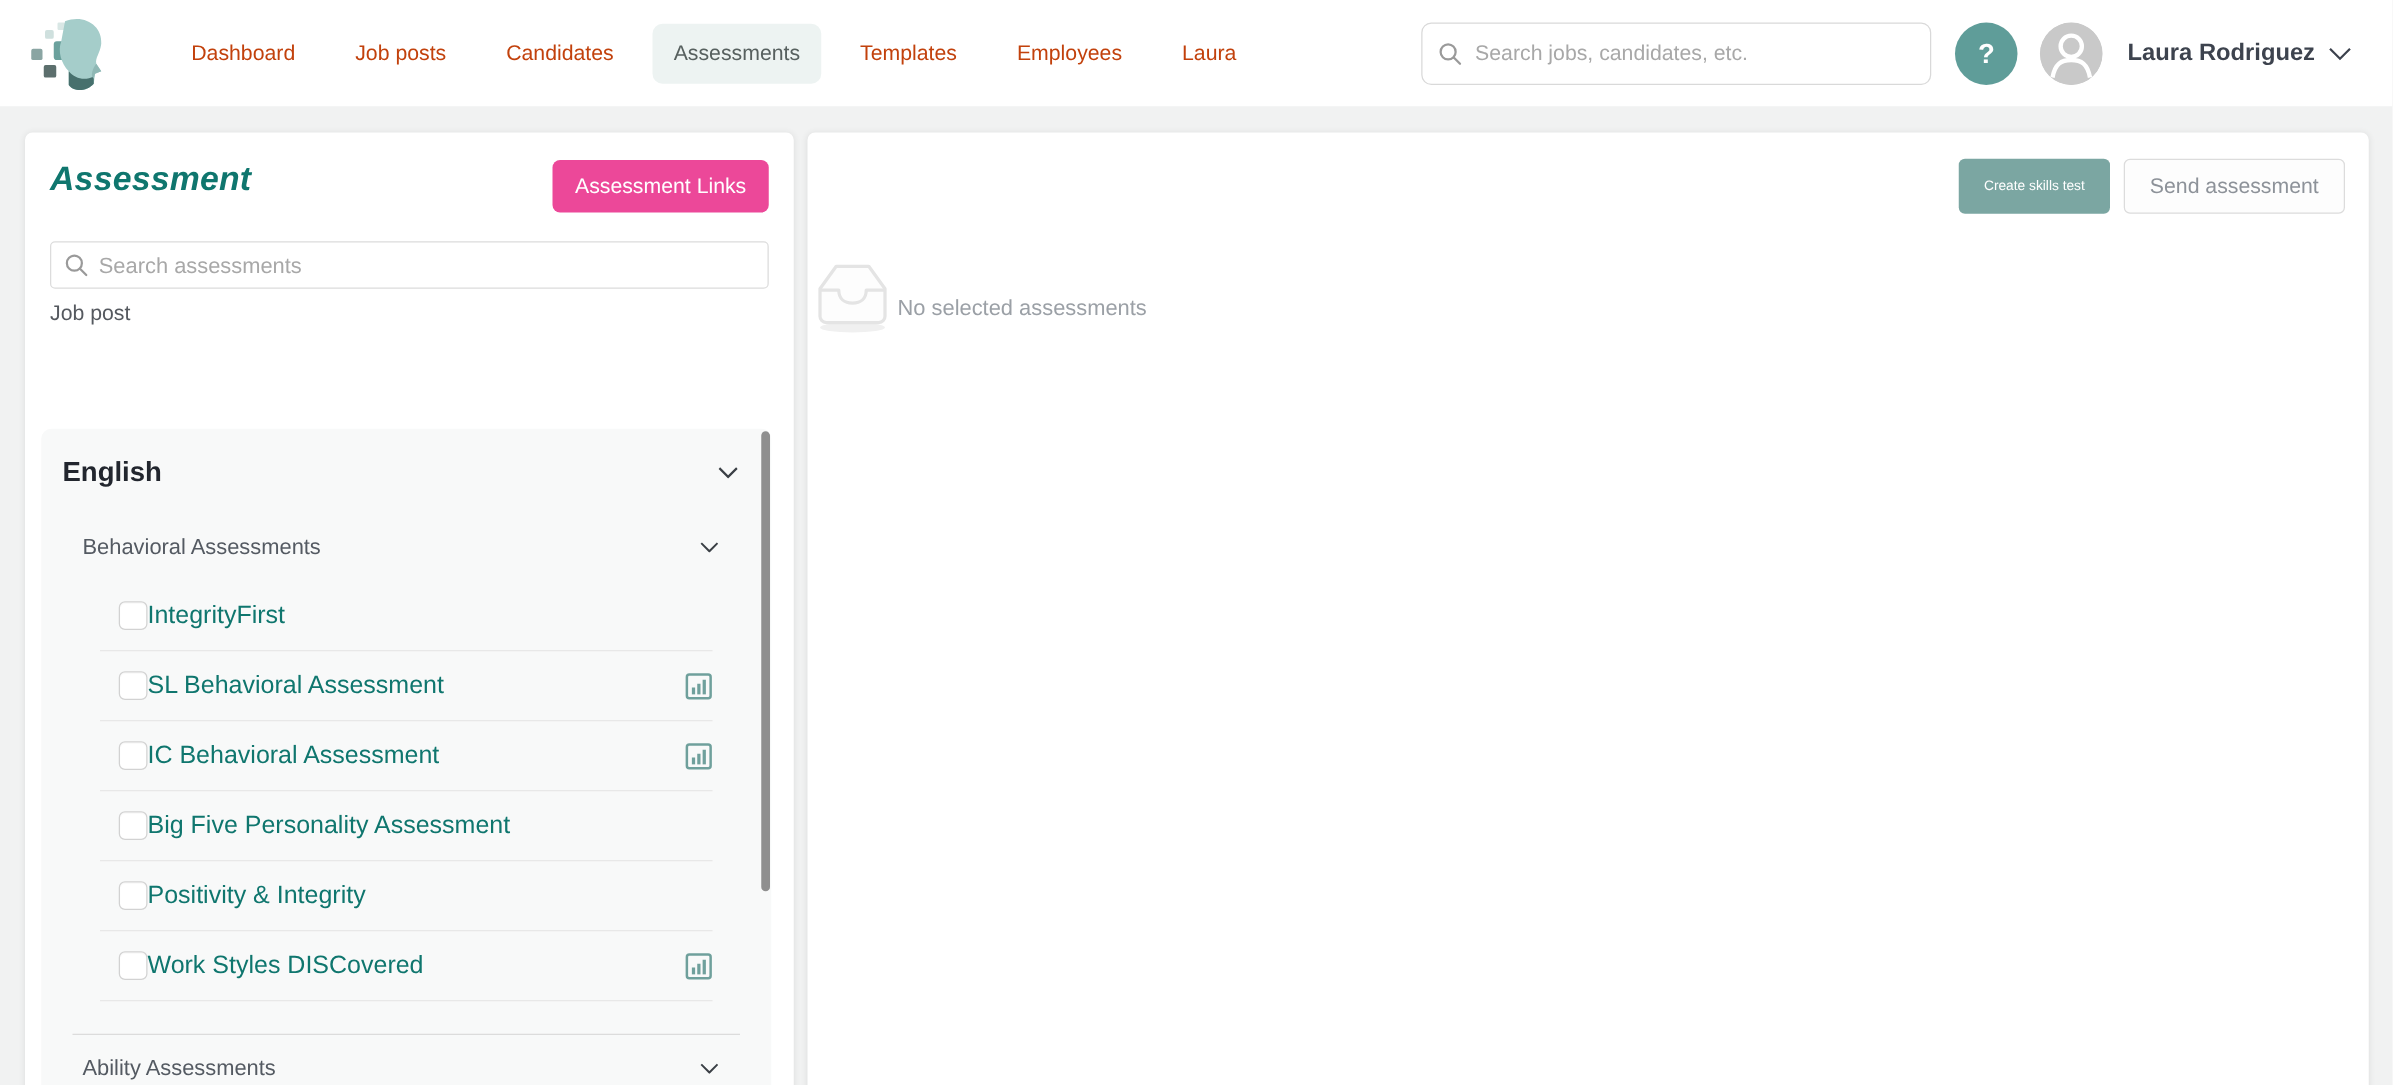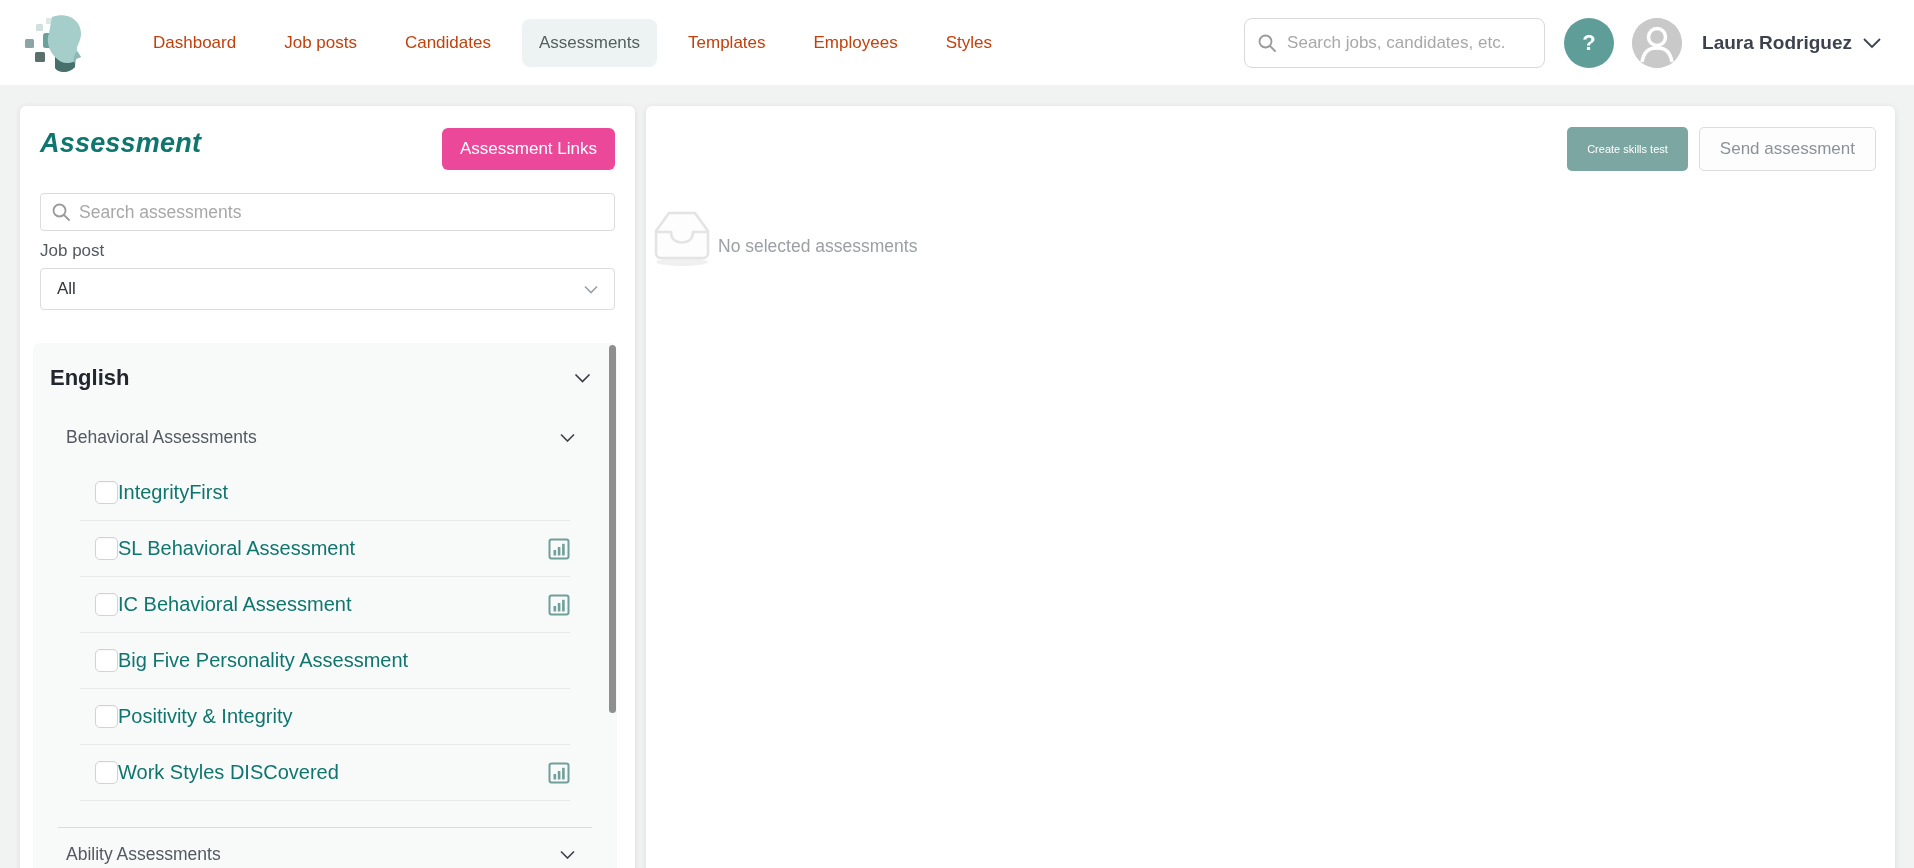--- a/index.html
+++ b/index.html
@@ -8,21 +8,21 @@
   #stage { position:relative; width:1914px; height:868px; background:#f1f2f2; overflow:hidden; }
 
   
   .topbar { position:absolute; top:0; left:0; width:1914px; height:85px; background:#ffffff;
             display:flex; align-items:center; z-index:5; }
   .logo { width:64px; height:64px; margin-left:22px; flex:0 0 auto; }
   .nav { display:flex; align-items:center; margin-left:50px; gap:14px; }
   .nav-item { font-size:17px; color:#c2410c; padding:14px 17px; border-radius:8px; cursor:pointer; white-space:nowrap; }
   .nav-item.active { background:#edf3f2; color:#57605f; }
   .topbar-spacer { flex:1; }
-  .global-search { position:relative; width:301px; height:50px; flex:0 0 auto; }
+  .global-search { position:relative; width:408px; height:50px; flex:0 0 auto; }
   .global-search input { width:100%; height:100%; border:1px solid #d9d9d9; border-radius:8px;
         padding:0 14px 0 42px; font-size:17px; color:#444; outline:none; font-family:inherit; background:#fff; }
   .global-search input::placeholder { color:#a8a8a8; }
   .search-glyph { position:absolute; left:13px; top:15px; width:20px; height:20px; }
   .help-btn { width:50px; height:50px; border-radius:50%; background:#5f9d99; color:#ffffff;
         font-size:22px; font-weight:700; display:flex; align-items:center; justify-content:center;
         margin-left:19px; cursor:pointer; flex:0 0 auto; }
   .avatar { width:50px; height:50px; border-radius:50%; background:#c9c9c9; margin-left:18px;
         position:relative; overflow:hidden; flex:0 0 auto; cursor:pointer; }
   .user-wrap { display:flex; align-items:center; margin-left:20px; margin-right:32px; cursor:pointer; }
@@ -98,21 +98,21 @@
       <path d="M55 40 L59 46 L54 48 L53 52 C50 50 52 44 55 40 Z" fill="#8fb8b5"></path>
     </svg>
 
     <div class="nav">
       <div class="nav-item">Dashboard</div>
       <div class="nav-item">Job posts</div>
       <div class="nav-item">Candidates</div>
       <div class="nav-item active">Assessments</div>
       <div class="nav-item">Templates</div>
       <div class="nav-item">Employees</div>
-      <div class="nav-item">Styles</div>
+      <div class="nav-item">Laura</div>
     </div>
 
     <div class="topbar-spacer"></div>
 
     <div class="global-search">
       <svg class="search-glyph" viewBox="0 0 20 20">
         <circle cx="8.5" cy="8.5" r="6" fill="none" stroke="#9a9a9a" stroke-width="1.8"></circle>
         <line x1="13" y1="13" x2="18" y2="18" stroke="#9a9a9a" stroke-width="1.8" stroke-linecap="round"></line>
       </svg>
       <input type="text" placeholder="Search jobs, candidates, etc." style="">
@@ -149,26 +149,20 @@
     <div class="lp-search">
       <svg class="search-glyph" viewBox="0 0 20 20">
         <circle cx="8.5" cy="8.5" r="6" fill="none" stroke="#9a9a9a" stroke-width="1.8"></circle>
         <line x1="13" y1="13" x2="18" y2="18" stroke="#9a9a9a" stroke-width="1.8" stroke-linecap="round"></line>
       </svg>
       <input type="text" placeholder="Search assessments" style="">
     </div>
 
     <div class="jobpost-label">Job post</div>
 
-    <div class="jobpost-select">
-      <span class="jobpost-value">All</span>
-      <svg width="14" height="9" viewBox="0 0 14 9">
-        <polyline points="1,1.5 7,7.5 13,1.5" fill="none" stroke="#9aa0a6" stroke-width="1.6"></polyline>
-      </svg>
-    </div>
 
     <div class="list-section">
       <div class="scroll-thumb"></div>
 
       <div class="lang-row">
         <span class="lang-title">English</span>
         <svg width="17" height="10" viewBox="0 0 17 10">
           <polyline points="1.5,1.5 8.5,8.5 15.5,1.5" fill="none" stroke="#3b4046" stroke-width="1.7"></polyline>
         </svg>
       </div>

